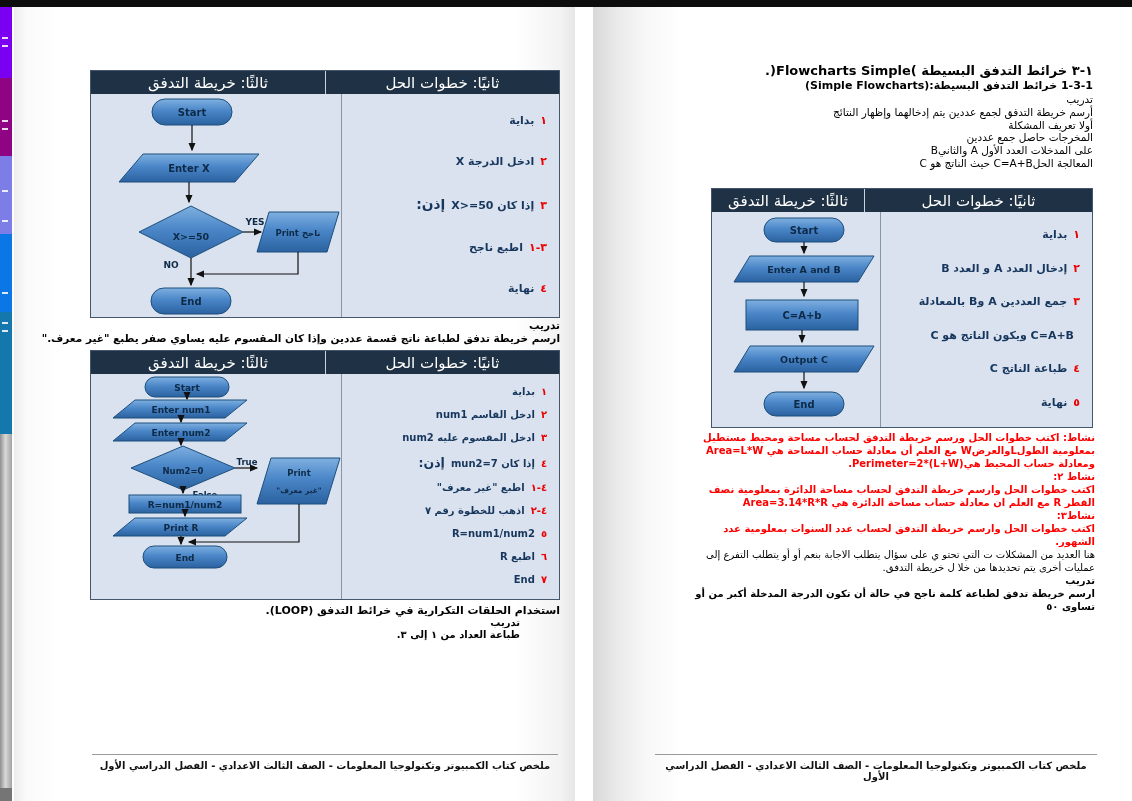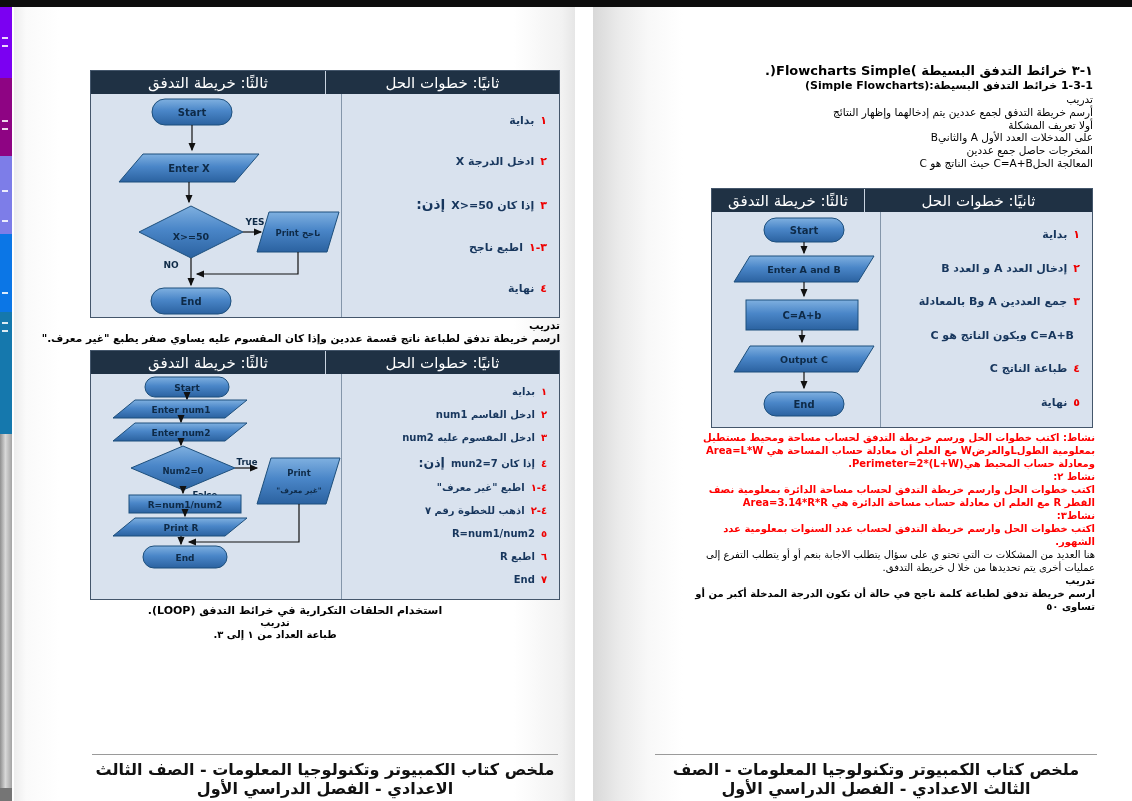--- a/index.html
+++ b/index.html
@@ -39,39 +39,39 @@
   .stepscell{flex:1;display:flex;flex-direction:column;justify-content:space-around;
              direction:rtl;text-align:right;padding:6px 12px 8px 6px;color:#17365d;font-weight:bold;}
   .step{display:flex;gap:6px;align-items:baseline;}
   .step .n{color:#ee0000;flex:none;}
   .step .izn{font-size:1.25em;}
   svg text{font-weight:bold;fill:#0e2a47;}
 
   
   .lp-p1{position:absolute;top:312px;right:15px;width:525px;direction:rtl;text-align:right;
          font-weight:bold;font-size:10.5px;line-height:13px;color:#000;}
-  .lp-p2{position:absolute;top:597px;right:15px;width:530px;direction:rtl;text-align:center;
+  .lp-p2{position:absolute;top:597px;right:15px;width:530px;direction:rtl;text-align:right;
          font-weight:bold;color:#000;}
   .lp-p2 .loop{font-size:11px;line-height:13px;}
   .lp-p2 .sub{font-size:10px;line-height:12px;margin-left:0;padding-left:0;margin-right:40px;}
 
   
   .rp-intro{position:absolute;top:55px;right:57px;width:470px;direction:rtl;text-align:right;color:#000;}
   .rp-title{font-size:13px;font-weight:bold;line-height:17px;}
   .rp-sub{font-size:11px;font-weight:bold;line-height:14px;}
   .rp-line{font-size:10.5px;line-height:12.8px;}
   .rp-lower{position:absolute;top:424px;right:55px;width:400px;direction:rtl;text-align:right;
             font-size:10px;line-height:13px;color:#000;}
   .act{color:#ff0000;font-weight:bold;}
   .dh{font-weight:bold;}
   .pl{font-weight:bold;}
 
   
   .footer{position:absolute;top:747px;border-top:1px solid #9a9a9a;padding-top:5px;
-          font-weight:bold;font-size:16px;color:#111;text-align:center;direction:rtl;}
+          font-weight:bold;font-size:10px;color:#111;text-align:center;direction:rtl;}
   .footer-left{left:78px;width:466px;}
   .footer-right{left:62px;width:442px;}
 </style>
 </head>
 <body>
 
 <div class="topbar"></div>
 <div class="strip">
   <div class="seg seg1">
       <i class="frag" style="top:30px"></i>
@@ -265,22 +265,22 @@
 </div>
 
 <div class="page page-right">
 
   <div class="rp-intro">
     <div class="rp-title">١-٣ خرائط التدفق البسيطة )Flowcharts Simple(.</div>
     <div class="rp-sub">1-3-1 خرائط التدفق البسيطة:(Simple Flowcharts)</div>
     <div class="rp-line">تدريب</div>
     <div class="rp-line">أرسم خريطة التدفق لجمع عددين يتم إدخالهما وإظهار النتائج</div>
     <div class="rp-line">أولا تعريف المشكلة</div>
+    <div class="rp-line">المخرجات حاصل جمع عددين</div>
     <div class="rp-line">على المدخلات العدد الأول A والثانيB</div>
-    <div class="rp-line">المخرجات حاصل جمع عددين</div>
     <div class="rp-line">المعالجة الحلC=A+B حيث الناتج هو C</div>
   </div>
 
   <div class="fct" style="left:118px;top:181px;width:382px;height:240px;">
     <div class="head">
       <div class="hc first" style="width:153px;">ثالثًا: خريطة التدفق</div>
       <div class="hc" style="flex:1;">ثانيًا: خطوات الحل</div>
     </div>
     <div class="tbody">
       <div class="flowcell" style="width:153px;">

